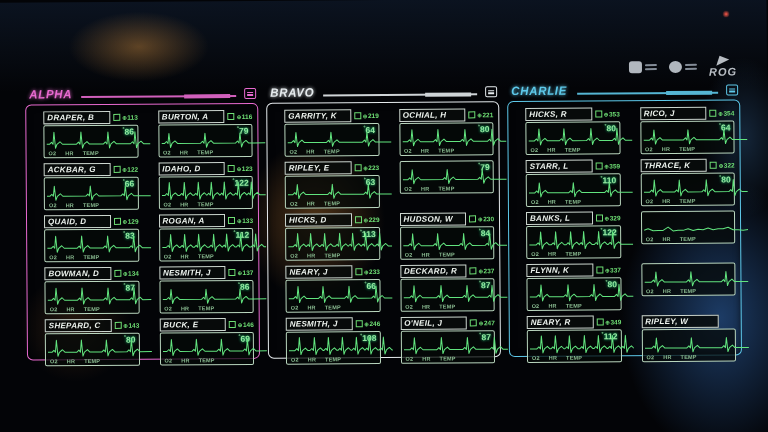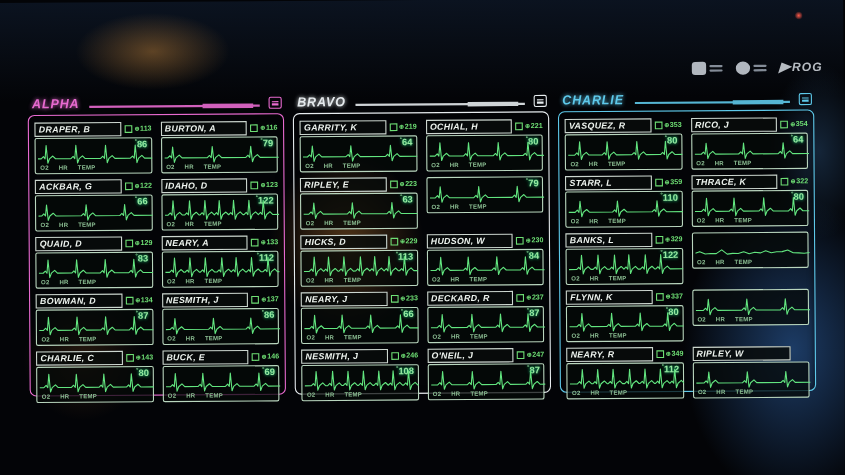--- a/index.html
+++ b/index.html
@@ -24,40 +24,40 @@
     background:radial-gradient(closest-side,rgba(90,170,255,.20),rgba(40,90,255,0));}
   .red-dot{position:absolute;left:724px;top:13px;width:7px;height:7px;border-radius:50%;
     background:radial-gradient(circle,#ff5a4a 0%,rgba(255,60,40,.1) 70%);}
 
   
   .brandbar{position:absolute;left:630px;top:58px;display:flex;align-items:center;gap:12px;opacity:.85;}
   .chip{width:13px;height:12px;border-radius:3px;background:#cfd6de;position:relative;}
   .chip-lines{display:inline-block;margin-left:3px;vertical-align:middle;}
   .chip-lines i{display:block;width:12px;height:2px;background:#9aa4b0;margin:1.5px 0;border-radius:1px;}
   .roglogo{display:flex;align-items:center;gap:0;color:#d6dce2;
-    font-weight:bold;font-style:italic;font-size:11px;letter-spacing:1px;}
+    font-weight:bold;font-style:italic;font-size:11px;letter-spacing:1px;flex-direction:column;}
   .rogeye{width:0;height:0;border-left:11px solid #d6dce2;border-top:4px solid transparent;border-bottom:6px solid transparent;transform:skewX(-18deg);}
 
   
   .columns{position:absolute;left:26px;top:84px;display:flex;gap:8px;}
   .squad{width:233px;color:var(--sq);}
   .squad-header{display:flex;align-items:flex-end;height:15px;margin:0 2px 3px 4px;}
   .squad-title{font-size:12px;font-weight:bold;font-style:italic;letter-spacing:.8px;
     transform:scaleX(.95);transform-origin:left;white-space:nowrap;text-shadow:0 0 4px currentColor;}
   .squad-rule{flex:1;height:2px;background:currentColor;margin:0 8px 3px 7px;position:relative;opacity:.9;}
   .squad-rule::after{content:"";position:absolute;right:6px;top:-1px;width:46px;height:4px;background:currentColor;}
   .squad-icon{width:12px;height:11px;border:1.5px solid currentColor;border-radius:2px;
     margin-bottom:1px;display:flex;flex-direction:column;justify-content:center;gap:1px;padding:1px 2px;box-sizing:border-box;}
   .squad-icon i{display:block;height:1.5px;background:currentColor;}
 
   .panel{border:1px solid var(--sq);border-radius:6px;padding:6px 5px;height:256px;box-sizing:border-box;
     display:grid;grid-template-columns:1fr 1fr;gap:5px 8px;box-shadow:0 0 6px rgba(0,0,0,.6) inset;}
 
   
-  .card{display:flex;flex-direction:column;}
+  .card{display:flex;flex-direction:column;margin-left:12px;}
   .card-top{display:flex;align-items:center;gap:3px;height:13px;margin-bottom:1px;}
   .name-box{flex:1;border:1px solid #ccd6cf;background:rgba(8,12,10,.85);color:#edf3ee;
     font-size:8px;font-weight:bold;font-style:italic;letter-spacing:.3px;line-height:11px;
     padding:0 3px;white-space:nowrap;overflow:hidden;}
   .badge{display:flex;align-items:center;gap:2px;color:#6ede74;font-size:6.5px;font-weight:bold;}
   .badge-ico{width:5px;height:5px;border:1px solid #6ede74;display:inline-block;}
   .badge-num::before{content:"⊕";font-size:5.5px;margin-right:.5px;}
   .ecg{position:relative;border:1px solid #b9d6be;border-radius:2px;height:31px;
     background:rgba(6,10,8,.75);}
   .hr{position:absolute;top:0;right:3px;color:#97e8a0;font-size:8.5px;font-weight:bold;text-shadow:0 0 3px #2f9;}
@@ -211,21 +211,21 @@
       <span class="vits">
                 <span>O2</span>
                 <span>HR</span>
                 <span>TEMP</span>
               </span>
     </div>
   </div>
 
   <div class="card">
     <div class="card-top">
-      <span class="name-box">NEARY, A</span>
+      <span class="name-box">ROGAN, A</span>
       <span class="badge">
         <span class="badge-ico"></span>
         <span class="badge-num">133</span>
       </span>
     </div>
     <div class="ecg">
       <span class="hr"><sup>°</sup>112</span>
       <svg class="wave" width="104" height="22" viewBox="0 0 104 22">
         <polyline fill="none" stroke="#62e57f" stroke-width="1" stroke-linejoin="round" points="0,15 4,15 6,13 7.5,15 8.5,2 10,19 11.5,15 14.5,12.5 17,15 18,15 20,13 21.5,15 22.5,2 24,19 25.5,15 28.5,12.5 31,15 32,15 34,13 35.5,15 36.5,2 38,19 39.5,15 42.5,12.5 45,15 47,15 49,13 50.5,15 51.5,2 53,19 54.5,15 57.5,12.5 60,15 60,15 62,13 63.5,15 64.5,2 66,19 67.5,15 70.5,12.5 73,15 74,15 76,13 77.5,15 78.5,2 80,19 81.5,15 84.5,12.5 87,15 89,15 91,13 92.5,15 93.5,2 95,19 96.5,15 99.5,12.5 102,15 104,15"></polyline>
       </svg>
@@ -274,21 +274,21 @@
       <span class="vits">
                 <span>O2</span>
                 <span>HR</span>
                 <span>TEMP</span>
               </span>
     </div>
   </div>
 
   <div class="card">
     <div class="card-top">
-      <span class="name-box">CHARLIE, C</span>
+      <span class="name-box">SHEPARD, C</span>
       <span class="badge">
         <span class="badge-ico"></span>
         <span class="badge-num">143</span>
       </span>
     </div>
     <div class="ecg">
       <span class="hr"><sup>°</sup>80</span>
       <svg class="wave" width="104" height="22" viewBox="0 0 104 22">
         <polyline fill="none" stroke="#62e57f" stroke-width="1" stroke-linejoin="round" points="0,15 4,15 6,13 7.5,15 8.5,3 10,19 11.5,15 14.5,12.5 17,15 29,15 31,13 32.5,15 33.5,3 35,19 36.5,15 39.5,12.5 42,15 54,15 56,13 57.5,15 58.5,3 60,19 61.5,15 64.5,12.5 67,15 79,15 81,13 82.5,15 83.5,3 85,19 86.5,15 89.5,12.5 92,15 104,15"></polyline>
       </svg>
@@ -543,21 +543,21 @@
       <span class="squad-title">CHARLIE</span>
       <span class="squad-rule"></span>
       <span class="squad-icon">
             <i></i>
             <i></i>
           </span>
     </div>
     <div class="panel">
   <div class="card">
     <div class="card-top">
-      <span class="name-box">VASQUEZ, R</span>
+      <span class="name-box">HICKS, R</span>
       <span class="badge">
         <span class="badge-ico"></span>
         <span class="badge-num">353</span>
       </span>
     </div>
     <div class="ecg">
       <span class="hr"><sup>°</sup>80</span>
       <svg class="wave" width="104" height="22" viewBox="0 0 104 22">
         <polyline fill="none" stroke="#62e57f" stroke-width="1" stroke-linejoin="round" points="0,15 6,15 8,13 9.5,15 10.5,3 12,19 13.5,15 16.5,12.5 19,15 31,15 33,13 34.5,15 35.5,3 37,19 38.5,15 41.5,12.5 44,15 58,15 60,13 61.5,15 62.5,3 64,19 65.5,15 68.5,12.5 71,15 84,15 86,13 87.5,15 88.5,3 90,19 91.5,15 94.5,12.5 97,15 104,15"></polyline>
       </svg>

